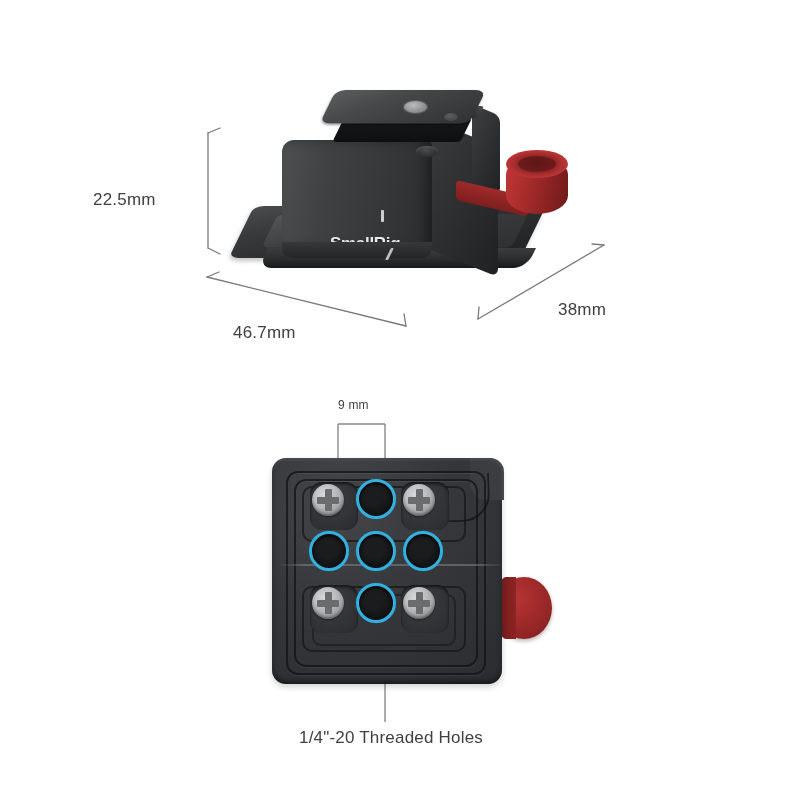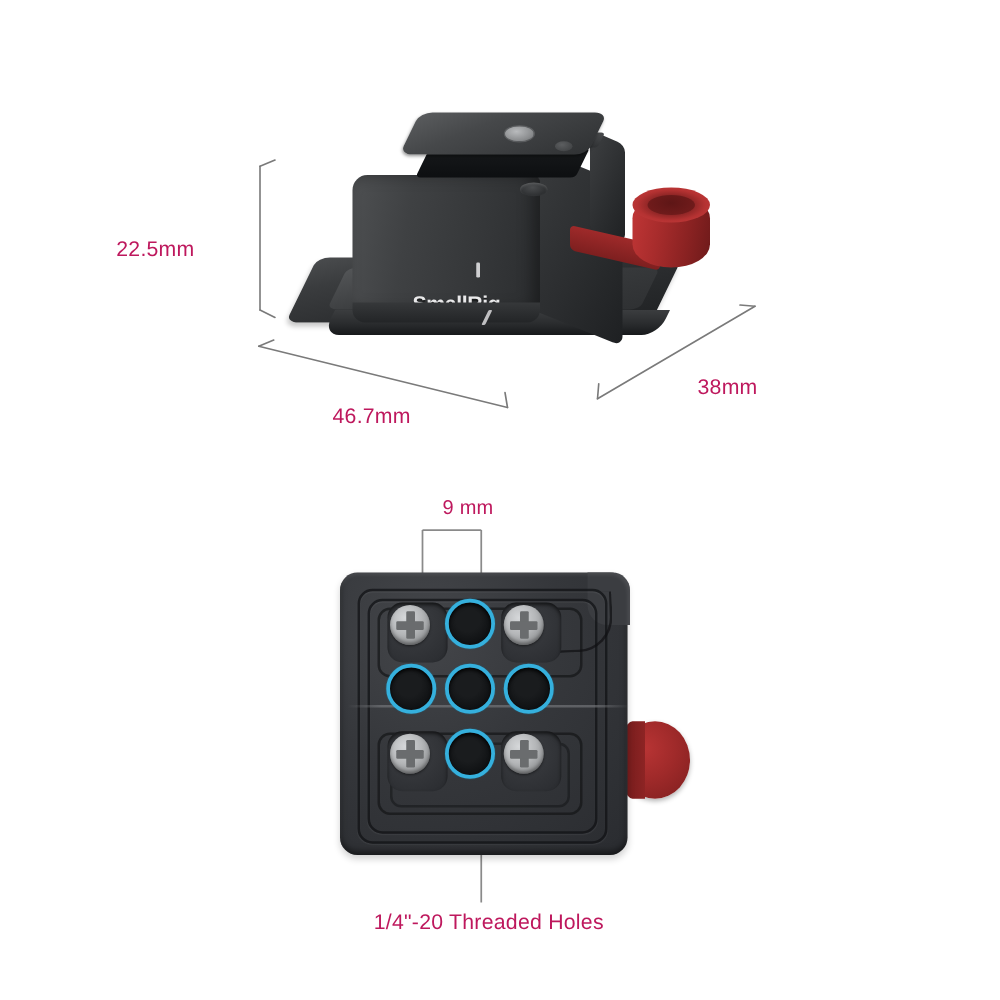--- a/index.html
+++ b/index.html
@@ -16,30 +16,30 @@
   }
 
   .stage {
     position: absolute;
     inset: 0;
   }
 
   
   .dim-label {
     position: absolute;
-    color: #be185d;
+    color: #404040;
     font-size: 17px;
     font-family: "Liberation Sans", sans-serif;
     white-space: nowrap;
     letter-spacing: .2px;
   }
   #label-height { left: 93px;  top: 190px; }
-  #label-width  { left: 233px; top: 323px; margin-left: 33px; }
+  #label-width  { left: 233px; top: 323px; }
   #label-depth  { left: 558px; top: 300px; }
-  #label-spacing{ left: 354px; top: 398px; font-size: 16px; }
+  #label-spacing{ left: 338px; top: 398px; font-size: 12px; }
   #label-threads{ left: 299px; top: 728px; font-size: 17px; }
 
   .svg-layer {
     position: absolute;
     inset: 0;
     width: 800px;
     height: 800px;
     pointer-events: none;
   }
 

